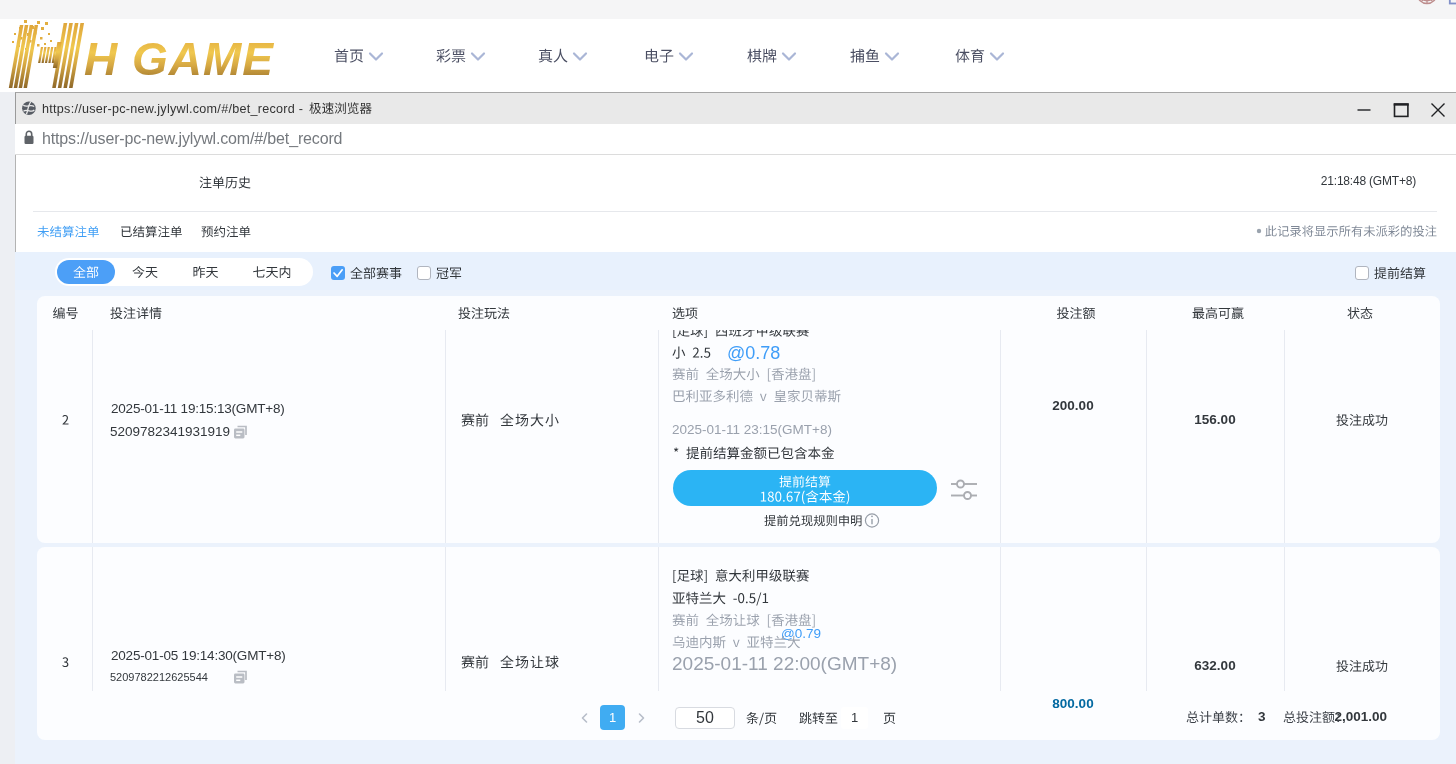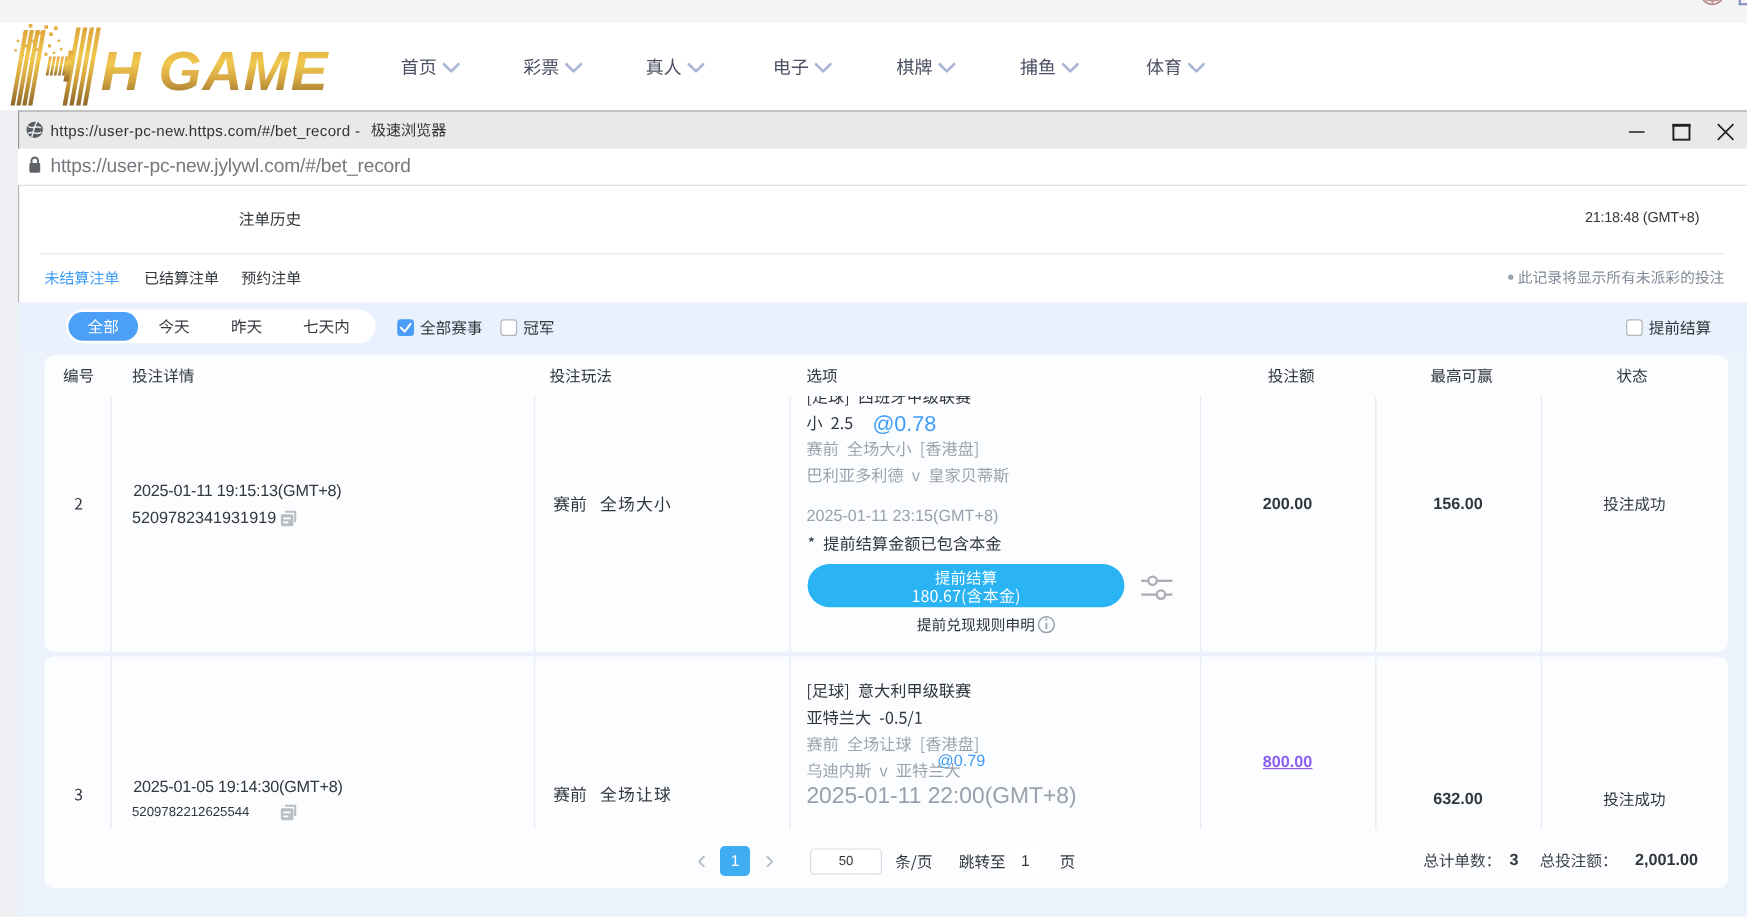--- a/index.html
+++ b/index.html
@@ -43,40 +43,40 @@
 <div class="abs" style="left:331px;top:266px;width:14px;height:14px;background:#4a9ef7;border-radius:3px;"></div>
 <div class="abs" style="left:417px;top:266px;width:14px;height:14px;background:#fff;border:1px solid #b0b5bf;border-radius:3px;"></div>
 <div class="abs" style="left:1355px;top:266px;width:14px;height:14px;background:#fff;border:1px solid #b0b5bf;border-radius:3px;"></div>
 
 <div class="abs" style="left:673px;top:470px;width:264px;height:36px;background:#2bb4f4;border-radius:18px;"></div>
 
 <div class="abs" style="left:600px;top:705px;width:25px;height:25px;background:#40acf2;border-radius:4px;"></div>
 <div class="abs" style="left:675px;top:707px;width:60px;height:22px;background:#fff;border:1px solid #d8dbe1;border-radius:4px;"></div>
 <div class="abs" style="left:841px;top:707px;width:27px;height:22px;background:#fff;border-radius:3px;"></div>
 
-<div class="t" style="font-size:12.6px;color:#333;top:98.5px;letter-spacing:0.27px;left:42px;">https://user-pc-new.https.com/#/bet_record -</div>
+<div class="t" style="font-size:12.6px;color:#333;top:98.5px;letter-spacing:0.27px;left:42px;">https://user-pc-new.jylywl.com/#/bet_record -</div>
 <div class="t" style="font-size:16px;color:#75797e;top:128.5px;letter-spacing:-0.15px;left:42px;">https://user-pc-new.jylywl.com/#/bet_record</div>
 <div class="t" style="font-size:12px;color:#32373c;top:171.0px;letter-spacing:-0.2px;left:816px;width:600px;text-align:right;">21:18:48 (GMT+8)</div>
 <div class="t" style="font-size:13.5px;color:#32373c;top:399.0px;letter-spacing:-0.2px;left:111px;">2025-01-11 19:15:13(GMT+8)</div>
 <div class="t" style="font-size:13.5px;color:#32373c;top:422.0px;left:110px;">5209782341931919</div>
 <div class="t" style="font-size:18px;color:#3f9df8;top:342.5px;left:727px;">@0.78</div>
 <div class="t" style="font-size:13.5px;color:#9aa1ad;top:420px;left:672px;">2025-01-11 23:15(GMT+8)</div>
-<div class="t" style="font-size:13.5px;color:#32373c;top:410.0px;font-weight:bold;left:993.0px;width:160px;text-align:center;">200.00</div>
+<div class="t" style="font-size:13.5px;color:#32373c;top:396px;font-weight:bold;left:993.0px;width:160px;text-align:center;">200.00</div>
 <div class="t" style="font-size:13.5px;color:#32373c;top:410.0px;font-weight:bold;left:1135.0px;width:160px;text-align:center;">156.00</div>
 <div class="t" style="font-size:13.5px;color:#32373c;top:646.0px;letter-spacing:-0.2px;left:111px;">2025-01-05 19:14:30(GMT+8)</div>
 <div class="t" style="font-size:11px;color:#32373c;top:667.0px;left:110px;">5209782212625544</div>
 <div class="t" style="font-size:13.5px;color:#3f9df8;top:588.0px;left:781px;margin-top:36px;">@0.79</div>
 <div class="t" style="font-size:19px;color:#9aa1ad;top:654.0px;left:672px;">2025-01-11 22:00(GMT+8)</div>
-<div class="t" style="font-size:13.5px;color:#8b5cf6;top:625px;font-weight:bold;left:993.0px;width:160px;text-align:center;text-decoration:underline;">800.00</div>
+<div class="t" style="font-size:13.5px;color:#0369a1;top:694px;font-weight:bold;left:993.0px;width:160px;text-align:center;">800.00</div>
 <div class="t" style="font-size:13.5px;color:#32373c;top:656.0px;font-weight:bold;left:1135.0px;width:160px;text-align:center;">632.00</div>
 <div class="t" style="font-size:13px;color:#fff;top:707.5px;left:600.0px;width:25px;text-align:center;">1</div>
-<div class="t" style="font-size:11px;color:#32373c;top:708.0px;left:675.0px;width:60px;text-align:center;">50</div>
+<div class="t" style="font-size:16px;color:#32373c;top:708.0px;left:675.0px;width:60px;text-align:center;">50</div>
 <div class="t" style="font-size:13px;color:#32373c;top:708.0px;left:841.0px;width:27px;text-align:center;">1</div>
 <div class="t" style="font-size:13.5px;color:#32373c;top:707.0px;font-weight:bold;left:1258px;">3</div>
-<div class="t" style="font-size:13.5px;color:#32373c;top:707.0px;font-weight:bold;left:815px;width:600px;text-align:right;">2,001.00</div>
+<div class="t" style="font-size:13.5px;color:#32373c;top:707.0px;font-weight:bold;left:787px;width:600px;text-align:right;">2,001.00</div>
 
 <svg class="abs" style="left:0;top:0;" width="1456" height="764" viewBox="0 0 1456 764">
 <path fill="#4b4f63" d="M337.6 56.7H345.3V58.2H337.6ZM337.6 55.8V54.3H345.3V55.8ZM337.6 59.1H345.3V60.7H337.6ZM337.4 49.2C337.9 49.7 338.4 50.4 338.7 50.9H334.8V51.9H340.8C340.8 52.4 340.6 52.9 340.5 53.3H336.5V62.6H337.6V61.7H345.3V62.6H346.5V53.3H341.7L342.2 51.9H348.2V50.9H344.4C344.9 50.3 345.4 49.7 345.8 49.1L344.5 48.8C344.2 49.4 343.6 50.3 343.2 50.9H339.2L339.8 50.5C339.6 50 339 49.3 338.4 48.7Z M356 54.5V57.2C356 58.8 355.3 60.6 349.8 61.7C350 61.9 350.3 62.4 350.4 62.6C356.3 61.3 357.1 59.3 357.1 57.2V54.5ZM357.2 59.8C358.9 60.6 361.2 61.8 362.3 62.6L363 61.7C361.8 60.9 359.5 59.7 357.8 59ZM351.6 52.5V59.5H352.7V53.5H360.4V59.4H361.6V52.5H356.2C356.5 52 356.8 51.3 357 50.7H363V49.6H350.1V50.7H355.7C355.6 51.3 355.3 51.9 355 52.5Z"></path>
     <polyline points="370,53.5 376,59.5 382,53.5" fill="none" stroke="#aab6d6" stroke-width="2.2" stroke-linecap="round" stroke-linejoin="round"></polyline>
     <path fill="#4b4f63" d="M443.9 49C442.2 49.5 439.2 49.9 436.8 50.1C436.9 50.3 437 50.7 437.1 51C439.6 50.8 442.6 50.5 444.6 49.9ZM437.2 52C437.7 52.7 438.3 53.8 438.5 54.4L439.4 54C439.2 53.3 438.6 52.4 438 51.6ZM439.8 51.5C440.3 52.2 440.7 53.2 440.8 53.9L441.8 53.5C441.6 52.9 441.2 51.9 440.7 51.2ZM443.5 51.2C443.1 52 442.6 53.3 442.1 54.1L443 54.4C443.4 53.7 444.1 52.5 444.5 51.5ZM448.7 49.1C447.8 50.2 446.2 51.4 444.9 52.1C445.2 52.4 445.5 52.7 445.7 53C447.1 52.1 448.8 50.8 449.8 49.5ZM449.1 53.2C448.1 54.4 446.4 55.7 445 56.4C445.3 56.6 445.6 57 445.8 57.2C447.3 56.4 449.1 55 450.2 53.6ZM449.5 57.4C448.4 59.2 446.3 60.8 444.1 61.7C444.4 61.9 444.8 62.3 444.9 62.6C447.2 61.6 449.3 59.9 450.6 57.9ZM441.4 56.7H441.5L441.4 56.8ZM440.4 54.1V55.7H436.9V56.7H440C439.1 58.2 437.7 59.7 436.4 60.5C436.6 60.8 436.9 61.2 437.1 61.5C438.2 60.7 439.4 59.4 440.4 58.1V62.6H441.4V57.8C442.3 58.5 443.2 59.5 443.6 60.1L444.4 59.4C443.8 58.6 442.8 57.5 441.7 56.7H444.6V55.7H441.4V54.1Z M460.7 59.8C461.9 60.5 463.5 61.5 464.3 62.2L465.1 61.6C464.3 60.9 462.7 59.9 461.5 59.2ZM453.6 55.9V56.8H463.4V55.9ZM455.1 59.2C454.3 60.1 452.9 61 451.7 61.6C451.9 61.8 452.4 62.2 452.5 62.4C453.8 61.7 455.2 60.6 456.1 59.5ZM451.8 57.9V58.8H457.9V61.4C457.9 61.5 457.9 61.6 457.7 61.6C457.4 61.6 456.7 61.6 455.9 61.6C456.1 61.9 456.2 62.3 456.3 62.6C457.4 62.6 458.1 62.6 458.5 62.4C459 62.3 459.1 62 459.1 61.4V58.8H465.2V57.9ZM452.9 51.5V54.9H464.2V51.5H460.7V50.3H464.9V49.4H452V50.3H456.2V51.5ZM457.2 50.3H459.6V51.5H457.2ZM453.9 52.3H456.2V54.1H453.9ZM457.2 52.3H459.6V54.1H457.2ZM460.7 52.3H463.1V54.1H460.7Z"></path>
     <polyline points="472,53.5 478,59.5 484,53.5" fill="none" stroke="#aab6d6" stroke-width="2.2" stroke-linecap="round" stroke-linejoin="round"></polyline>
     <path fill="#4b4f63" d="M546.9 60.7C548.6 61.3 550.3 62 551.3 62.6L552.2 61.8C551.1 61.2 549.3 60.5 547.6 60ZM543.2 60C542.2 60.7 540.4 61.4 538.9 61.8C539.1 62 539.4 62.4 539.6 62.6C541.1 62.2 543 61.4 544.2 60.6ZM545 48.8 544.9 50.1H539.3V51H544.8L544.6 52H541V58.8H538.9V59.7H552.2V58.8H550V52H545.7L545.9 51H551.8V50.1H546L546.2 48.9ZM542.1 58.8V57.7H548.9V58.8ZM542.1 54.5H548.9V55.4H542.1ZM542.1 53.8V52.8H548.9V53.8ZM542.1 56.1H548.9V57H542.1Z M559.9 48.8C559.8 51.2 559.9 58.5 553.6 61.7C554 61.9 554.4 62.3 554.6 62.5C558.2 60.6 559.8 57.2 560.5 54.2C561.3 57 562.9 60.7 566.6 62.5C566.8 62.2 567.2 61.8 567.5 61.5C562.2 59.1 561.2 52.9 561 51.1C561.1 50.2 561.1 49.4 561.1 48.8Z"></path>
     <polyline points="574,53.5 580,59.5 586,53.5" fill="none" stroke="#aab6d6" stroke-width="2.2" stroke-linecap="round" stroke-linejoin="round"></polyline>
     <path fill="#4b4f63" d="M650.8 55.3V57.4H647.1V55.3ZM652 55.3H655.8V57.4H652ZM650.8 54.2H647.1V52.1H650.8ZM652 54.2V52.1H655.8V54.2ZM645.9 51V59.5H647.1V58.5H650.8V60.1C650.8 61.9 651.3 62.3 653 62.3C653.3 62.3 655.9 62.3 656.3 62.3C657.9 62.3 658.2 61.5 658.4 59.3C658.1 59.2 657.6 59 657.3 58.8C657.2 60.7 657 61.2 656.2 61.2C655.7 61.2 653.5 61.2 653 61.2C652.1 61.2 652 61 652 60.2V58.5H657V51H652V48.8H650.8V51Z M666 53.3V55.5H659.8V56.6H666V61.1C666 61.4 665.9 61.4 665.6 61.5C665.2 61.5 664.1 61.5 662.9 61.4C663.1 61.8 663.3 62.3 663.4 62.6C664.8 62.6 665.8 62.6 666.4 62.4C667 62.2 667.1 61.9 667.1 61.1V56.6H673.3V55.5H667.1V53.9C668.9 53 670.8 51.6 672.1 50.4L671.2 49.7L671 49.8H661.3V50.9H669.7C668.7 51.8 667.2 52.7 666 53.3Z"></path>
     <polyline points="680,53.5 686,59.5 692,53.5" fill="none" stroke="#aab6d6" stroke-width="2.2" stroke-linecap="round" stroke-linejoin="round"></polyline>

